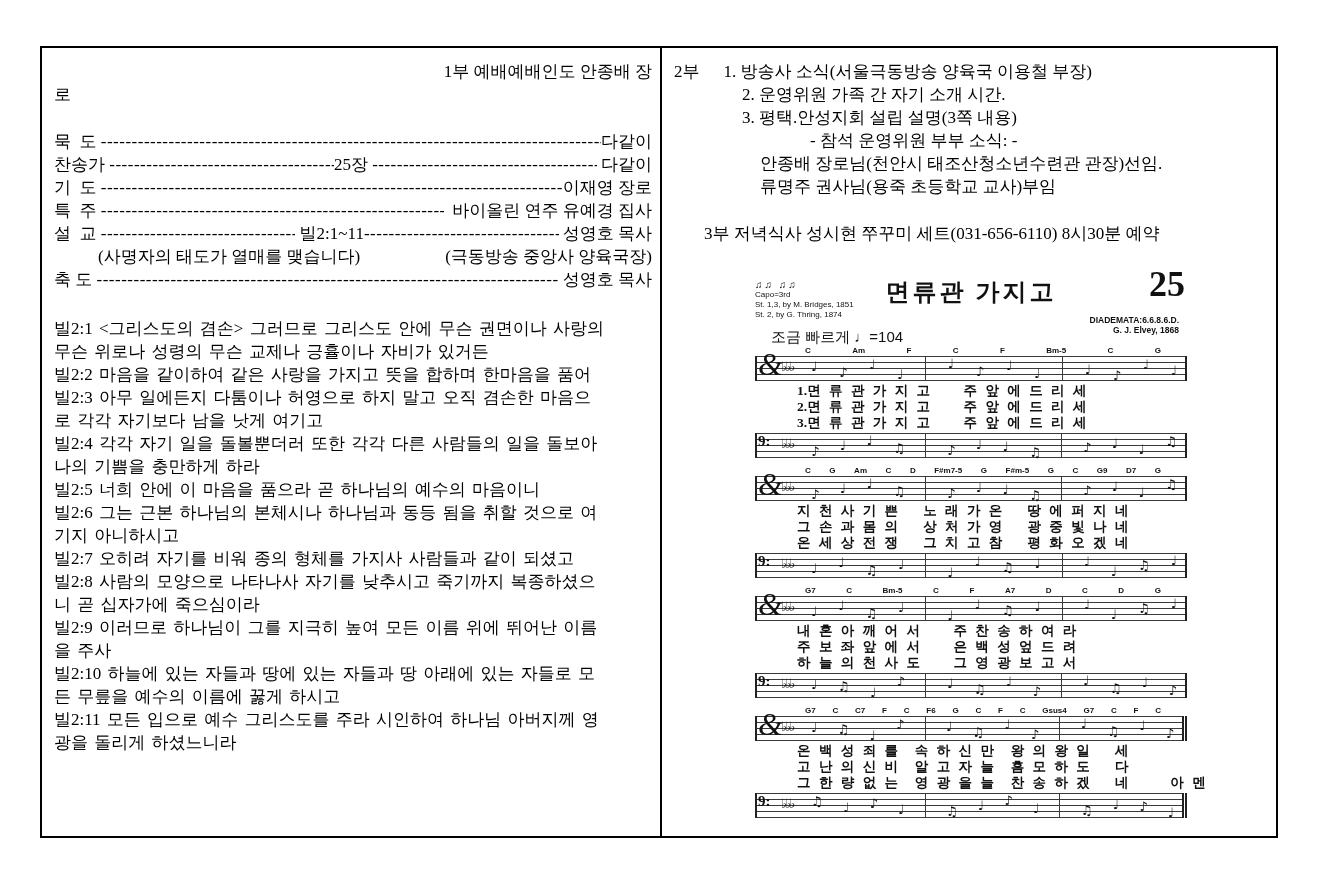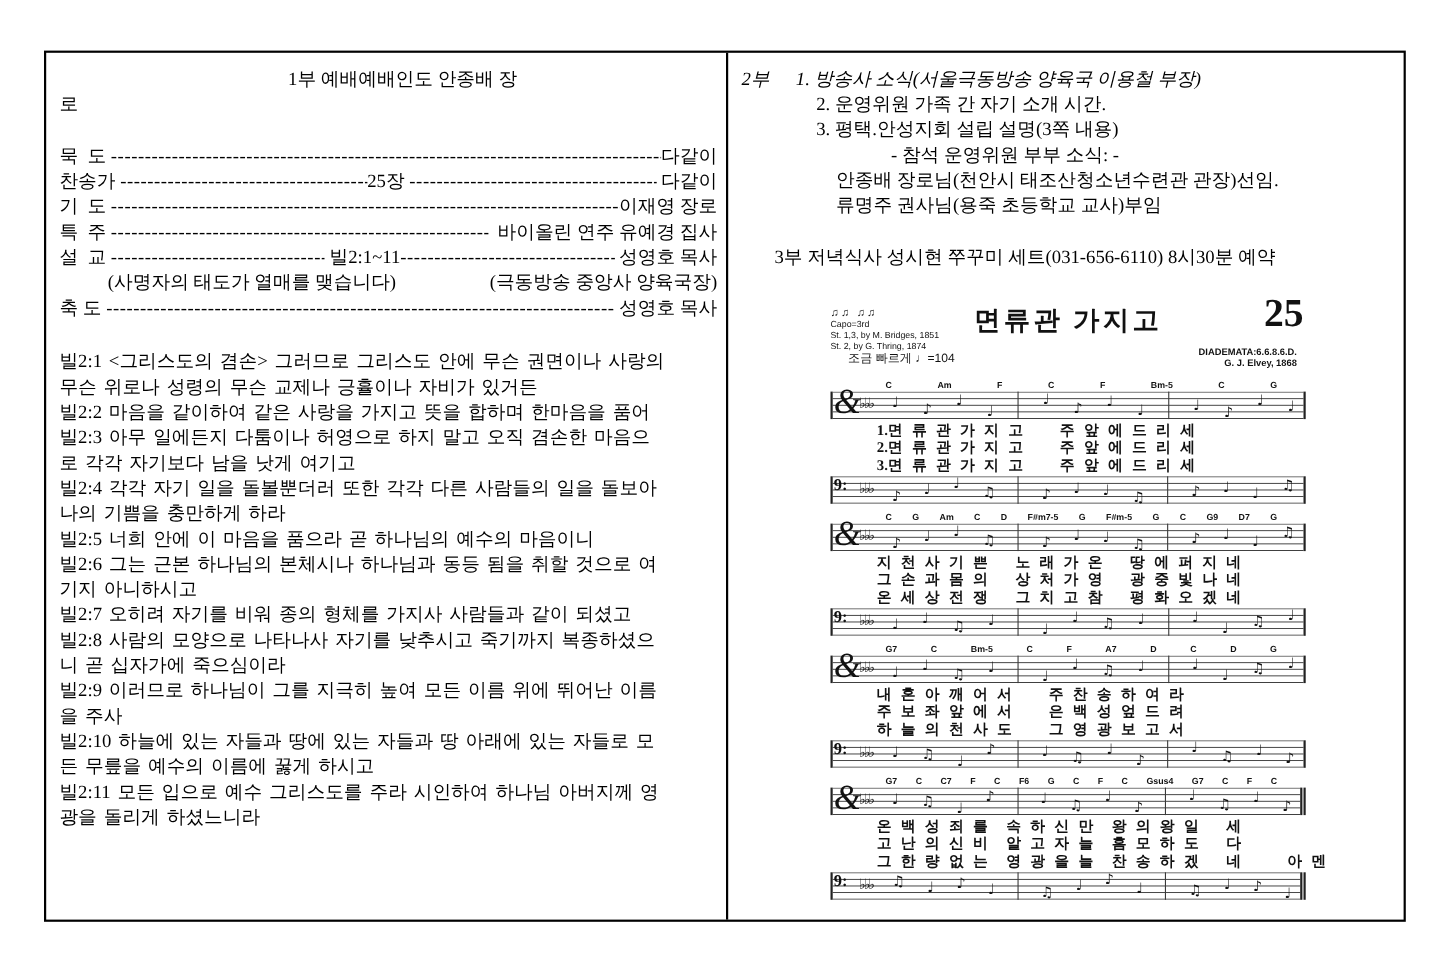--- a/index.html
+++ b/index.html
@@ -5,49 +5,49 @@
   html,body{margin:0;padding:0;background:#ffffff;}
   body{width:1320px;height:872px;overflow:hidden;position:relative;
        font-family:"Liberation Serif","DejaVu Serif",serif;color:#000;}
   .sheet{position:absolute;left:40px;top:46px;width:1238px;height:792px;
          border:2px solid #000;box-sizing:border-box;display:flex;background:#fff;}
   .col{box-sizing:border-box;font-size:17px;line-height:23px;}
   .col-left{width:620px;border-right:2px solid #000;padding:12px 8px 0 12px;}
   .col-right{flex:1;padding:12px 8px 0 12px;}
 
   
-  .hdr-row{display:flex;justify-content:center;padding-left:26px;white-space:pre;}
+  .hdr-row{display:flex;justify-content:flex-end;padding-left:26px;white-space:pre;}
   .order{margin-top:24px;}
   .order-line{display:flex;align-items:baseline;white-space:pre;}
   .order-line .lbl,.order-line .mid,.order-line .val{flex:0 0 auto;}
   .order-line .fill{flex:1 1 0;overflow:hidden;white-space:nowrap;color:#000;letter-spacing:.5px;}
   .order-line.plain{justify-content:space-between;padding-left:44px;}
   .scripture-heading{margin-top:26px;}
   .scripture{margin-top:26px;}
   .s-line{white-space:pre;word-spacing:2px;}
 
   
   .p2-row{white-space:pre;}
-  .p2-row1{display:flex;font-style:italic;}
+  .p2-row1{display:flex;}
   .p2-row1 .p2-item{margin-left:24px;}
   .p2-ind{padding-left:68px;}
   .p2-dash{padding-left:136px;}
   .p2-name{padding-left:86px;}
   .p3-line{margin-top:24px;white-space:pre;margin-left:30px;}
 
   
   .hymn{width:432px;margin:34px auto 0;position:relative;color:#111;}
   .hymn-header{position:relative;height:66px;}
   .hymn-title{position:absolute;left:0;right:0;top:2px;text-align:center;
               font-size:24px;font-weight:bold;letter-spacing:3px;}
   .hymn-number{position:absolute;right:2px;top:-6px;font-size:36px;font-weight:800;}
   .meta-left{position:absolute;left:0;top:0;font-family:"Liberation Sans","DejaVu Sans",sans-serif;
              font-size:8px;line-height:10px;}
   .capo-glyphs{font-size:10px;letter-spacing:2px;line-height:11px;}
-  .tempo{font-size:11px;padding-left:16px;margin-top:1px;}
+  .tempo{font-size:15px;padding-left:16px;margin-top:12px;}
   .meta-right{position:absolute;right:8px;top:36px;text-align:right;
               font-family:"Liberation Sans","DejaVu Sans",sans-serif;
               font-size:8.5px;line-height:10px;font-weight:bold;}
   .system{margin-bottom:7px;}
   .chords{display:flex;justify-content:space-between;padding:0 26px 0 50px;height:11px;
           font-family:"Liberation Sans","DejaVu Sans",sans-serif;font-size:8px;font-weight:bold;line-height:11px;}
   .staff{position:relative;height:25px;border-left:2px solid #222;border-right:2px solid #222;
          background-image:linear-gradient(to bottom,#3a3a3a 1px,transparent 1px);
          background-size:100% 6px;background-repeat:repeat-y;}
   .system.final .staff{border-right:5px double #222;}

